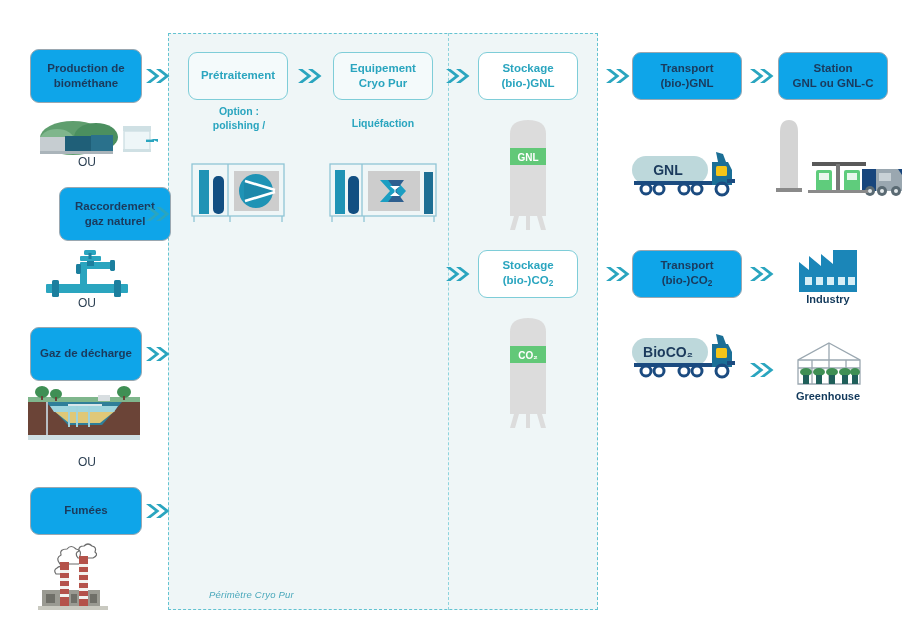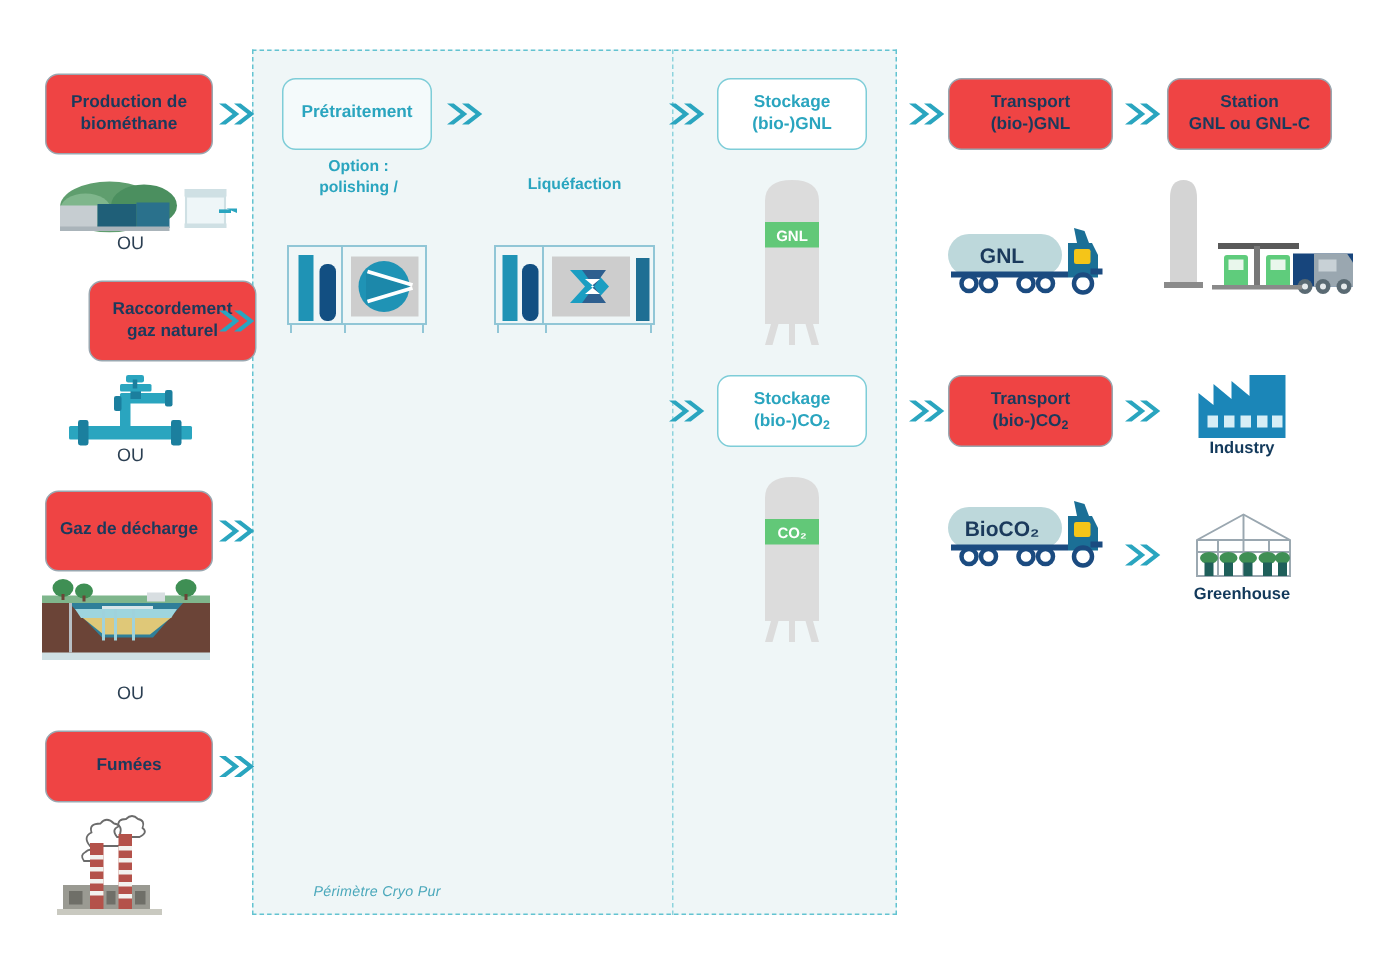--- a/index.html
+++ b/index.html
@@ -31,21 +31,21 @@
     font-size:9.5px; font-style:italic;
     color:#4aa8bb; letter-spacing:.2px;
     white-space:nowrap;
     margin-left:28px;
   }
 
   
   .box {
     position:absolute;
     border-radius:9px;
-    background:#ef4444;
+    background:#0ea5e9;
     display:flex; align-items:center; justify-content:center;
     text-align:center;
     font-size:11.5px; font-weight:bold;
     line-height:1.32;
     padding:2px 4px;
   }
   .box.grey  { border:1.3px solid #9aa7b0; color:#1b3a5c; }
   .box.teal  { border:1.3px solid #7ecdd8; color:#2aa5bf; background:#f4fafb; }
   .box.teal2 { border:1.3px solid #7ecdd8; color:#2aa5bf; background:#ffffff; }
 
@@ -218,20 +218,23 @@
     <rect x="23" y="14" width="11" height="38" rx="5" fill="#124f82"></rect>
     <circle cx="66" cy="29" r="17" fill="#1f93b5"></circle>
     <path d="M54 20 L84 29 L54 38 Z" fill="#1a7fa0" opacity="0.55"></path>
     <path d="M55 19 L85 28" stroke="#ffffff" stroke-width="2.6"></path>
     <path d="M55 39 L85 30" stroke="#ffffff" stroke-width="2.6"></path>
     <line x1="4" y1="54" x2="4" y2="60" stroke="#8fc5d6" stroke-width="1.3"></line>
     <line x1="40" y1="54" x2="40" y2="60" stroke="#8fc5d6" stroke-width="1.3"></line>
     <line x1="92" y1="54" x2="92" y2="60" stroke="#8fc5d6" stroke-width="1.3"></line>
   </svg>
 
+  <div class="box teal" style="left:333px; top:52px; width:100px; height:48px;">
+    <span>Equipement Cryo Pur</span>
+  </div>
   <div class="sub-caption" style="left:333px; top:116px; width:100px;">
     <div>Liquéfaction</div>
   </div>
   <svg class="chev" style="left:444px; top:66px;" viewBox="0 0 28 20">
     <path d="M2 3 L11 10 L2 17 L6.5 17 L15.5 10 L6.5 3 Z" fill="#2aa5bf"></path>
     <path d="M12 3 L21 10 L12 17 L16.5 17 L25.5 10 L16.5 3 Z" fill="#2aa5bf"></path>
   </svg>
 
   <svg class="art" style="left:328px; top:162px;" width="110" height="62" viewBox="0 0 110 62">
     <rect x="2" y="2" width="106" height="52" fill="none" stroke="#8fc5d6" stroke-width="1.3"></rect>

